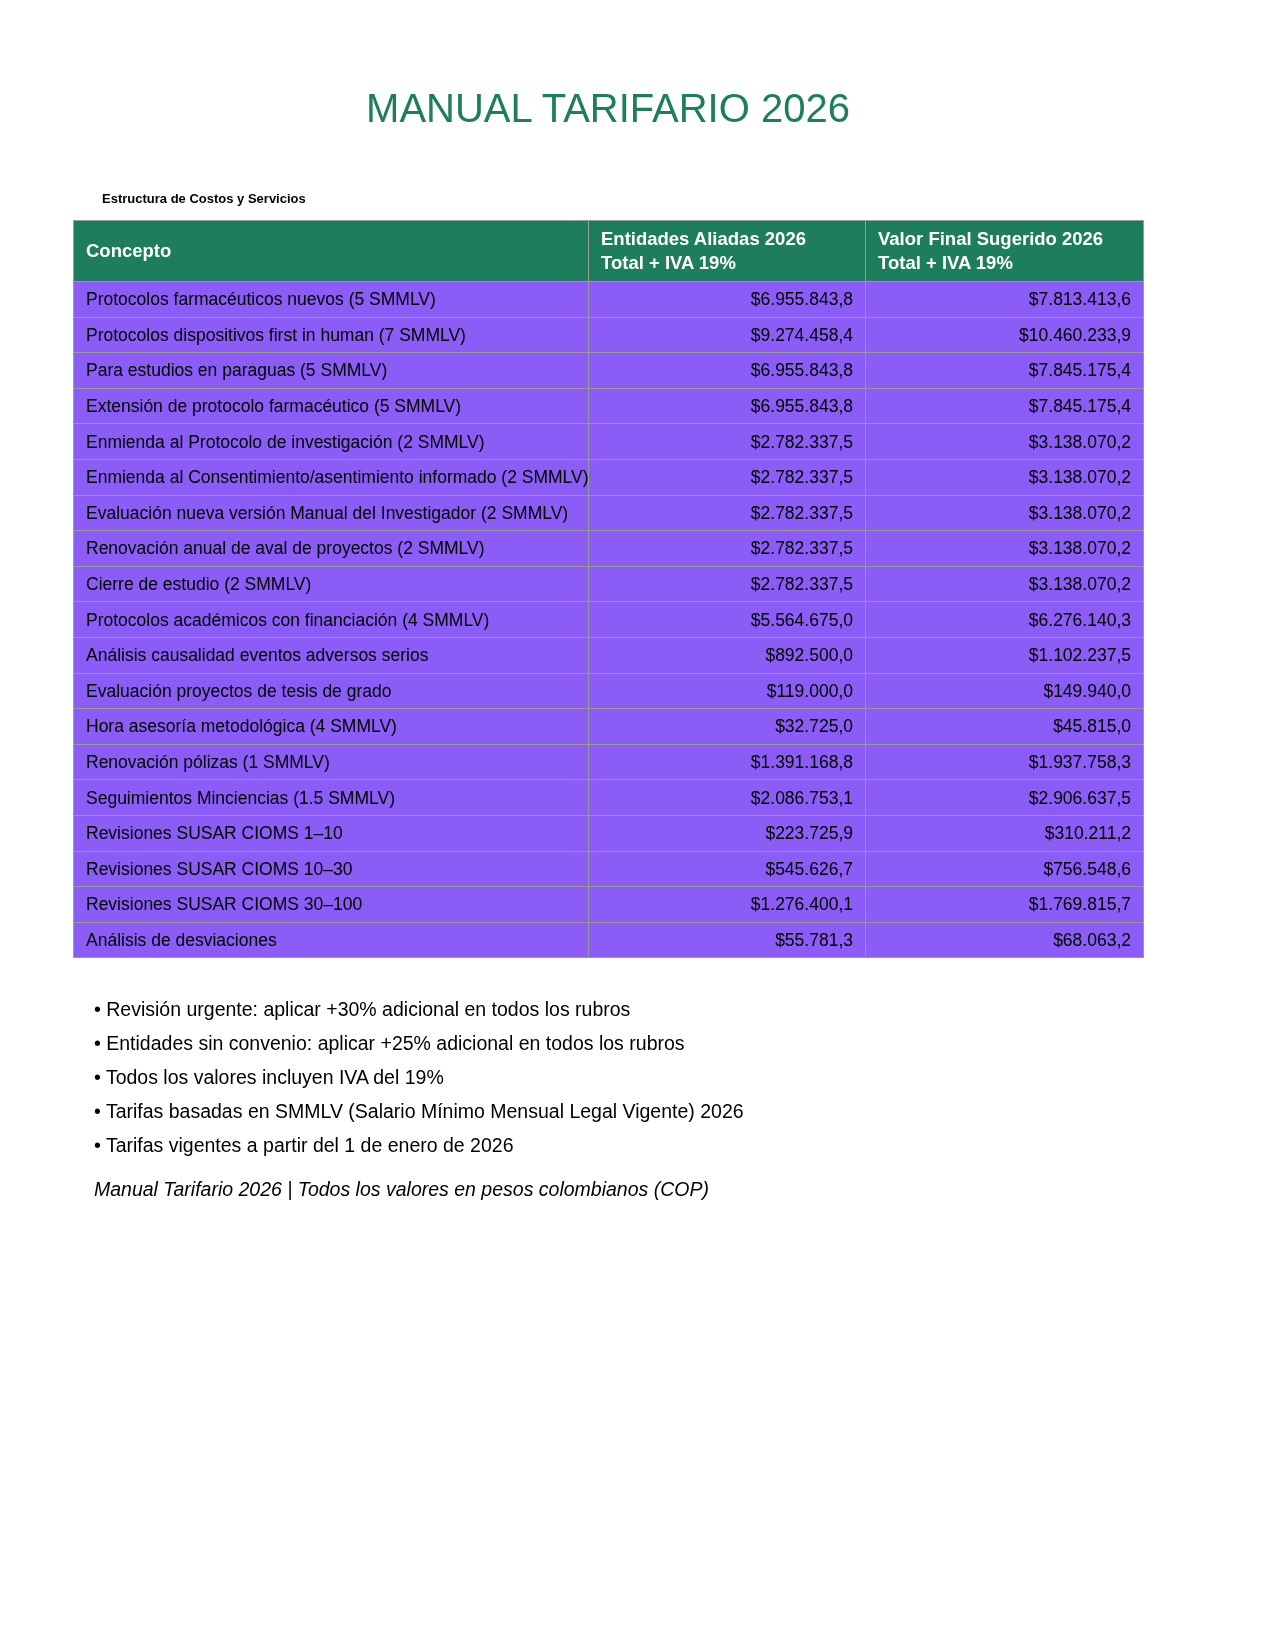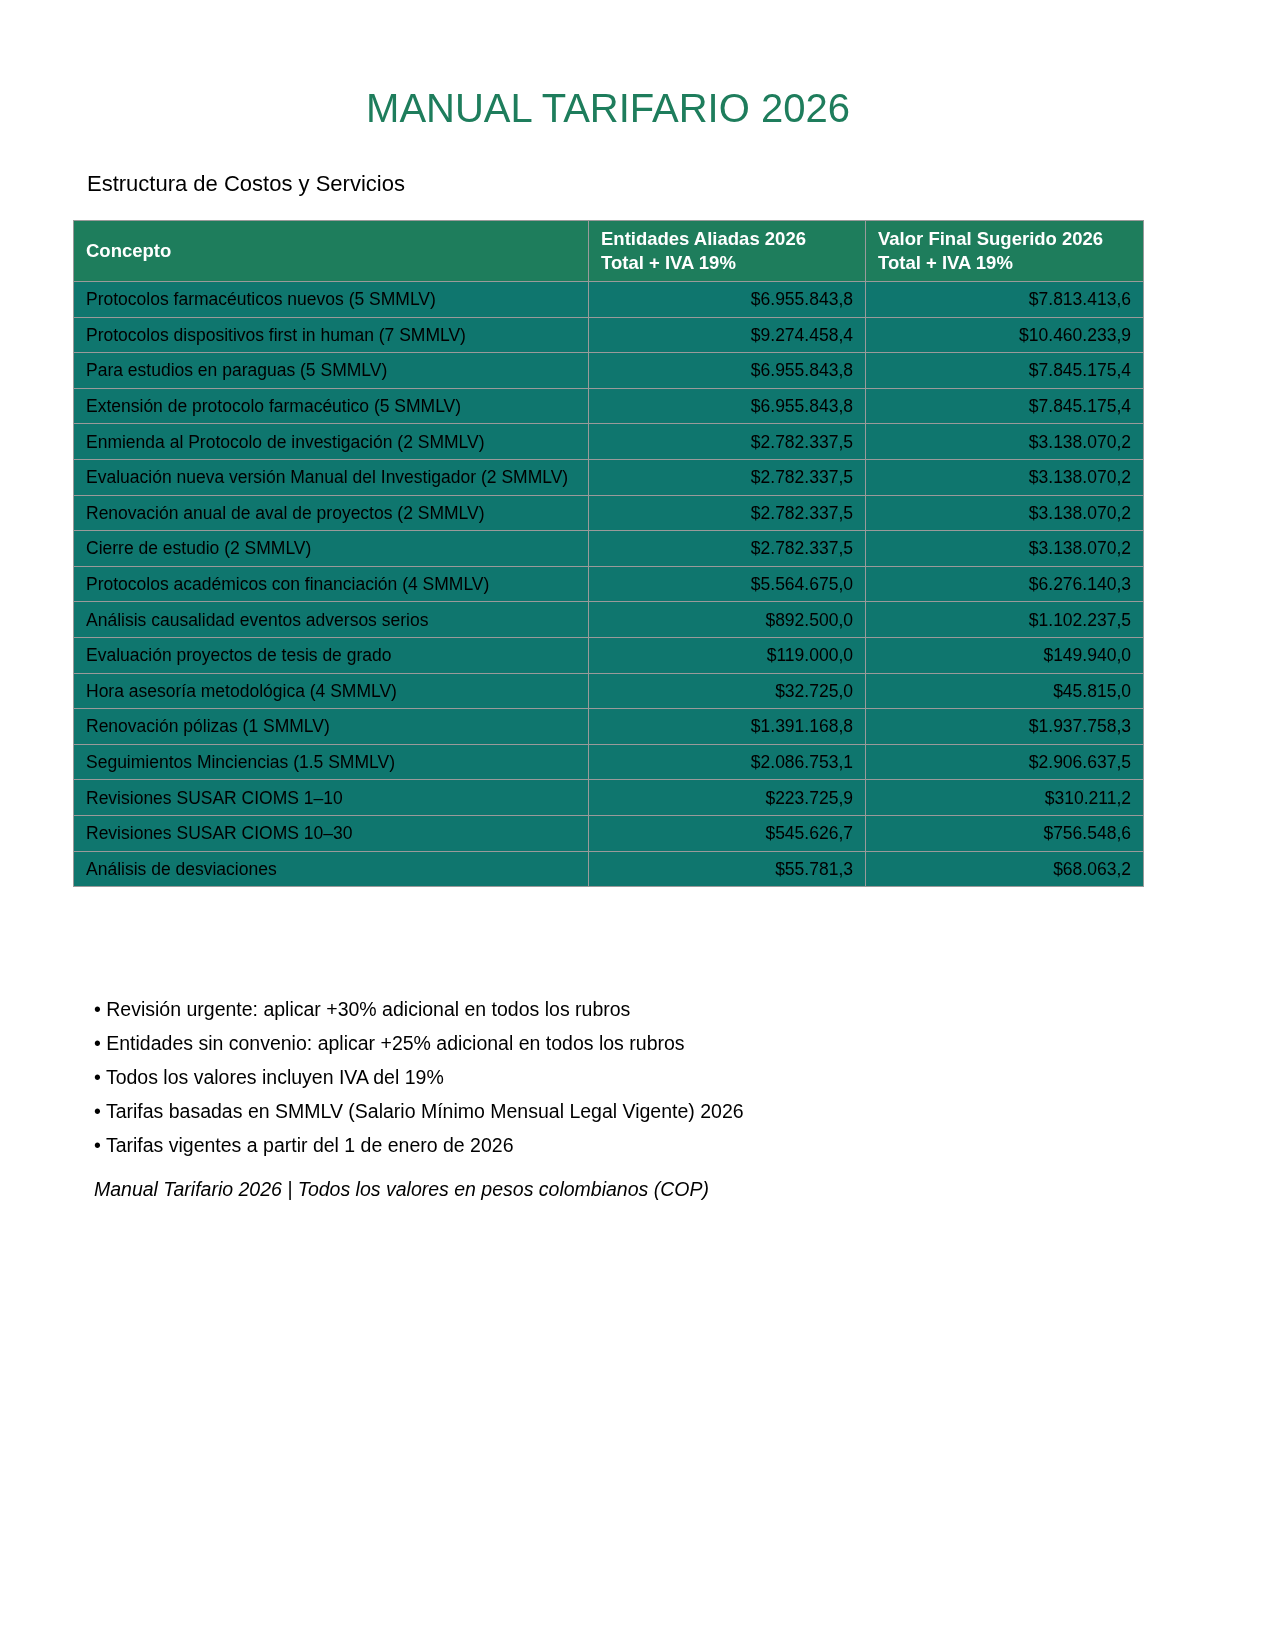--- a/index.html
+++ b/index.html
@@ -3,36 +3,36 @@
 <meta charset="utf-8">
 <style>
   html, body { margin: 0; padding: 0; background: #ffffff; }
   body { width: 1275px; height: 1650px; position: relative; font-family: "Liberation Sans", sans-serif; color: #000; }
   .page { position: absolute; left: 2px; top: 0; width: 1275px; height: 1462px; }
   .title {
     position: absolute; left: 0; width: 1212px; top: 84px; text-align: center;
     font-size: 40px; color: #1e7d5c; font-weight: normal; line-height: 48px; margin: 0;
   }
   .subtitle {
-    position: absolute; left: 84px; top: 172px; font-size: 22px; font-weight: normal; margin: 1px; line-height: 22px;
+    position: absolute; left: 84px; top: 172px; font-size: 13px; font-weight: bold; margin: 16px; line-height: 22px;
   }
   table.tariff {
     position: absolute; left: 71px; top: 220px; width: 1070px;
     border-collapse: collapse; table-layout: fixed; font-size: 17.5px;
   }
   table.tariff col.c1 { width: 515px; }
   table.tariff col.c2 { width: 277px; }
   table.tariff col.c3 { width: 278px; }
   table.tariff th {
     background: #1e7d5c; color: #ffffff; font-weight: bold; text-align: left;
     padding: 6px 12px; height: 46px; line-height: 24px; font-size: 18.5px;
     border: 1px solid #9a9a9a; vertical-align: middle;
   }
   table.tariff td {
-    background: #0f766e; border: 1px solid #9a9a9a; height: 34.6px; padding: 0 12px;
+    background: #8b5cf6; border: 1px solid #9a9a9a; height: 34.6px; padding: 0 12px;
     line-height: 20px; white-space: nowrap; overflow: visible;
   }
   table.tariff td.num { text-align: right; }
   table.tariff td.concept { position: relative; }
   .notes { position: absolute; left: 84px; top: 988px; font-size: 19.5px; line-height: 26px; }
   .notes h2 { font-size: 19.5px; font-weight: bold; margin: 0; line-height: 26px; }
   .notes ul { list-style: none; margin: 0; padding: 0; }
   .notes li { margin: 8px; }
   .footer { position: absolute; left: 84px; top: 1168px; font-size: 19.5px; font-style: italic; line-height: 26px; margin: 8px; }
 </style>
@@ -82,20 +82,25 @@
           <td class="concept">Extensión de protocolo farmacéutico (5 SMMLV)</td>
           <td class="num">$6.955.843,8</td>
           <td class="num">$7.845.175,4</td>
         </tr>
         <tr>
           <td class="concept">Enmienda al Protocolo de investigación (2 SMMLV)</td>
           <td class="num">$2.782.337,5</td>
           <td class="num">$3.138.070,2</td>
         </tr>
         <tr>
+          <td class="concept">Enmienda al Consentimiento/asentimiento informado (2 SMMLV)</td>
+          <td class="num">$2.782.337,5</td>
+          <td class="num">$3.138.070,2</td>
+        </tr>
+        <tr>
           <td class="concept">Evaluación nueva versión Manual del Investigador (2 SMMLV)</td>
           <td class="num">$2.782.337,5</td>
           <td class="num">$3.138.070,2</td>
         </tr>
         <tr>
           <td class="concept">Renovación anual de aval de proyectos (2 SMMLV)</td>
           <td class="num">$2.782.337,5</td>
           <td class="num">$3.138.070,2</td>
         </tr>
         <tr>
@@ -137,20 +142,25 @@
           <td class="concept">Revisiones SUSAR CIOMS 1–10</td>
           <td class="num">$223.725,9</td>
           <td class="num">$310.211,2</td>
         </tr>
         <tr>
           <td class="concept">Revisiones SUSAR CIOMS 10–30</td>
           <td class="num">$545.626,7</td>
           <td class="num">$756.548,6</td>
         </tr>
         <tr>
+          <td class="concept">Revisiones SUSAR CIOMS 30–100</td>
+          <td class="num">$1.276.400,1</td>
+          <td class="num">$1.769.815,7</td>
+        </tr>
+        <tr>
           <td class="concept">Análisis de desviaciones</td>
           <td class="num">$55.781,3</td>
           <td class="num">$68.063,2</td>
         </tr>
       </tbody>
   </table>
 
   <div class="notes">
     <ul>
       <li>• Revisión urgente: aplicar +30% adicional en todos los rubros</li>

